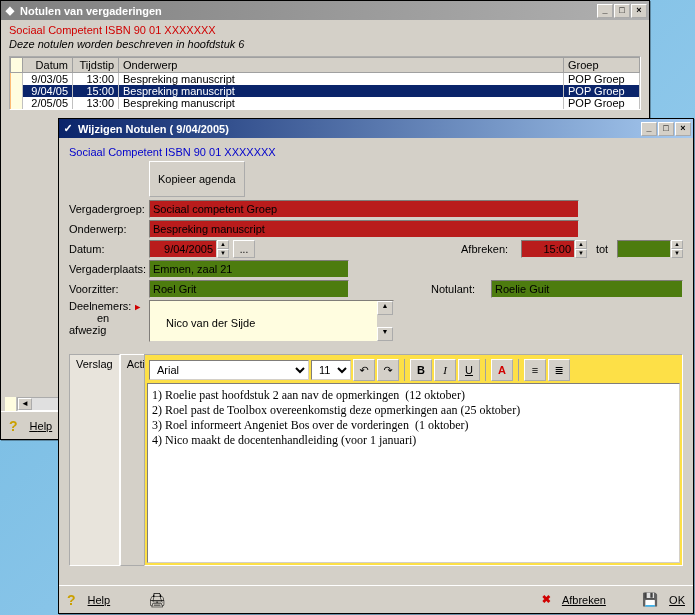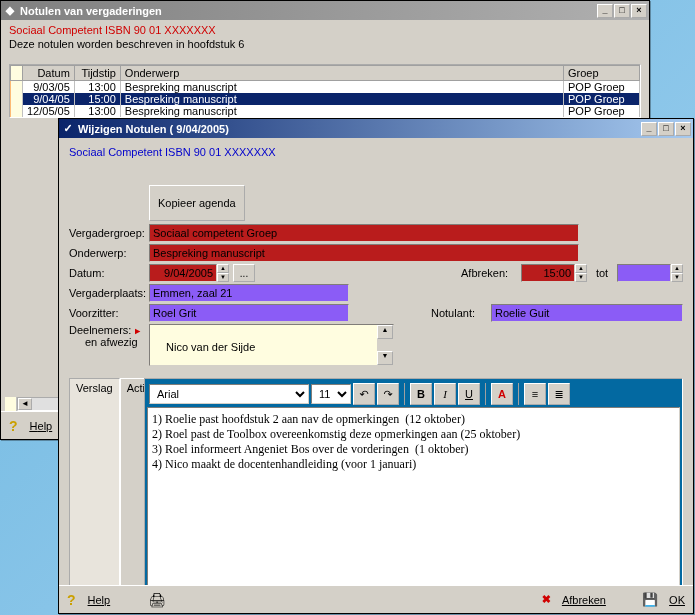--- a/index.html
+++ b/index.html
@@ -49,21 +49,21 @@
   font-size: 9px;
   line-height: 10px;
   text-align: center;
   color: #000;
   cursor: default;
 }
 .content {
   padding: 4px 8px;
 }
 .red-text { color: #d00000; }
-.desc { color: #000; margin: 2px 0 14px; }
+.desc { color: #000; margin: 2px 0 6px; font-style: italic; }
 .table-wrap {
   border: 1px inset #fff;
   background: #fdba74;
 }
 table.grid { width: 100%; border-collapse: collapse; font-size: 11px; }
 table.grid th {
   background: #d4d0c8;
   border: 1px solid #a0a0a0;
   padding: 1px 4px;
   text-align: left;
@@ -102,36 +102,35 @@
 .sb-btn {
   width:14px;height:12px;background:#d4d0c8;border:1px outset #fff;font-size:8px;text-align:center;
 }
 .sb-track{flex:1}
 
 
 .blue-text { color: #0000cc; }
 .form-row { display: flex; align-items: center; margin: 2px 0; }
 .label { width: 80px; color: #000; }
 .input {
-  background: #8b5cf6;
+  background: #4d7c0f;
   border: 1px inset #d4d0c8;
   height: 18px;
   padding: 1px 3px;
   font-family: inherit;
   font-size: 11px;
 }
 .yellow-input { background: #b91c1c; }
 .btn {
   background: #d4d0c8;
   border: 1px outset #fff;
   padding: 9px 8px;
   font-size: 11px;
   height: 36px;
   cursor: default;
-  margin-top: 24px;
 }
 .btn-small {
   background:#d4d0c8;border:1px outset #fff;width:22px;height:18px;font-size:10px;text-align:center;
 }
 .spinner {
   display:inline-flex;flex-direction:column;
 }
 .spinner span{
   width:12px;height:9px;background:#d4d0c8;border:1px outset #fff;font-size:6px;line-height:6px;text-align:center;
 }
@@ -209,21 +208,21 @@
         </tr>
         <tr class="selected">
           <td class="row-margin"></td>
           <td style="text-align:right">9/04/05</td>
           <td style="text-align:right">15:00</td>
           <td>Bespreking manuscript</td>
           <td>POP Groep</td>
         </tr>
         <tr>
           <td class="row-margin"></td>
-          <td style="text-align:right">12/05/05</td>
+          <td style="text-align:right">2/05/05</td>
           <td style="text-align:right">13:00</td>
           <td>Bespreking manuscript</td>
           <td>POP Groep</td>
         </tr>
       </tbody>
         </table>
     </div>
   </div>
   <div style="position:absolute;left:4px;bottom:28px;right:4px">
     <div class="bg-scroll">
@@ -296,40 +295,40 @@
     <div class="form-row">
       <div class="label">Voorzitter:</div>
       <input class="input" style="width: 200px;" value="Roel Grit">
       <div style="flex:1"></div>
       <div style="width:60px">Notulant:</div>
       <input class="input" style="width: 192px;" value="Roelie Guit">
     </div>
     <div class="form-row" style="align-items:flex-start">
       <div class="label" style="text-align:left">
         <span>Deelnemers:</span><span class="red-marker">►</span><br>
-        <span style="margin-left:16px">en afwezig</span>
+        <span style="margin-left:28px">en afwezig</span>
       </div>
       <div class="textarea-yellow">
         <span>Nico van der Sijde</span>
         <div class="ta-sb">
             <span>▲</span>
             <span>▼</span>
           </div>
       </div>
     </div>
 
     <div style="display:flex;margin-top:12px">
       <div class="tabs">
         <div class="tab active">Verslag</div>
         <div class="tab">Actiepunten</div>
         <div class="tab">Besluiten</div>
         <div style="height:100px"></div>
         <div style="font-size:11px;padding:4px">Wis tekst</div>
       </div>
-      <div style="flex:1;border:1px inset #fff;background:#0369a1;padding:2px">
+      <div style="flex:1;border:1px inset #fff;background:#fde047;padding:2px">
         <div class="toolbar">
           <select class="select" style="width:160px"><option>Arial</option></select>
           <select class="select" style="width:40px"><option>11</option></select>
           <div class="tool-btn">↶</div>
           <div class="tool-btn">↷</div>
           <div class="divider"></div>
           <div class="tool-btn" style="font-weight:bold">B</div>
           <div class="tool-btn" style="font-style:italic;font-family:serif">I</div>
           <div class="tool-btn" style="text-decoration:underline">U</div>
           <div class="divider"></div>

